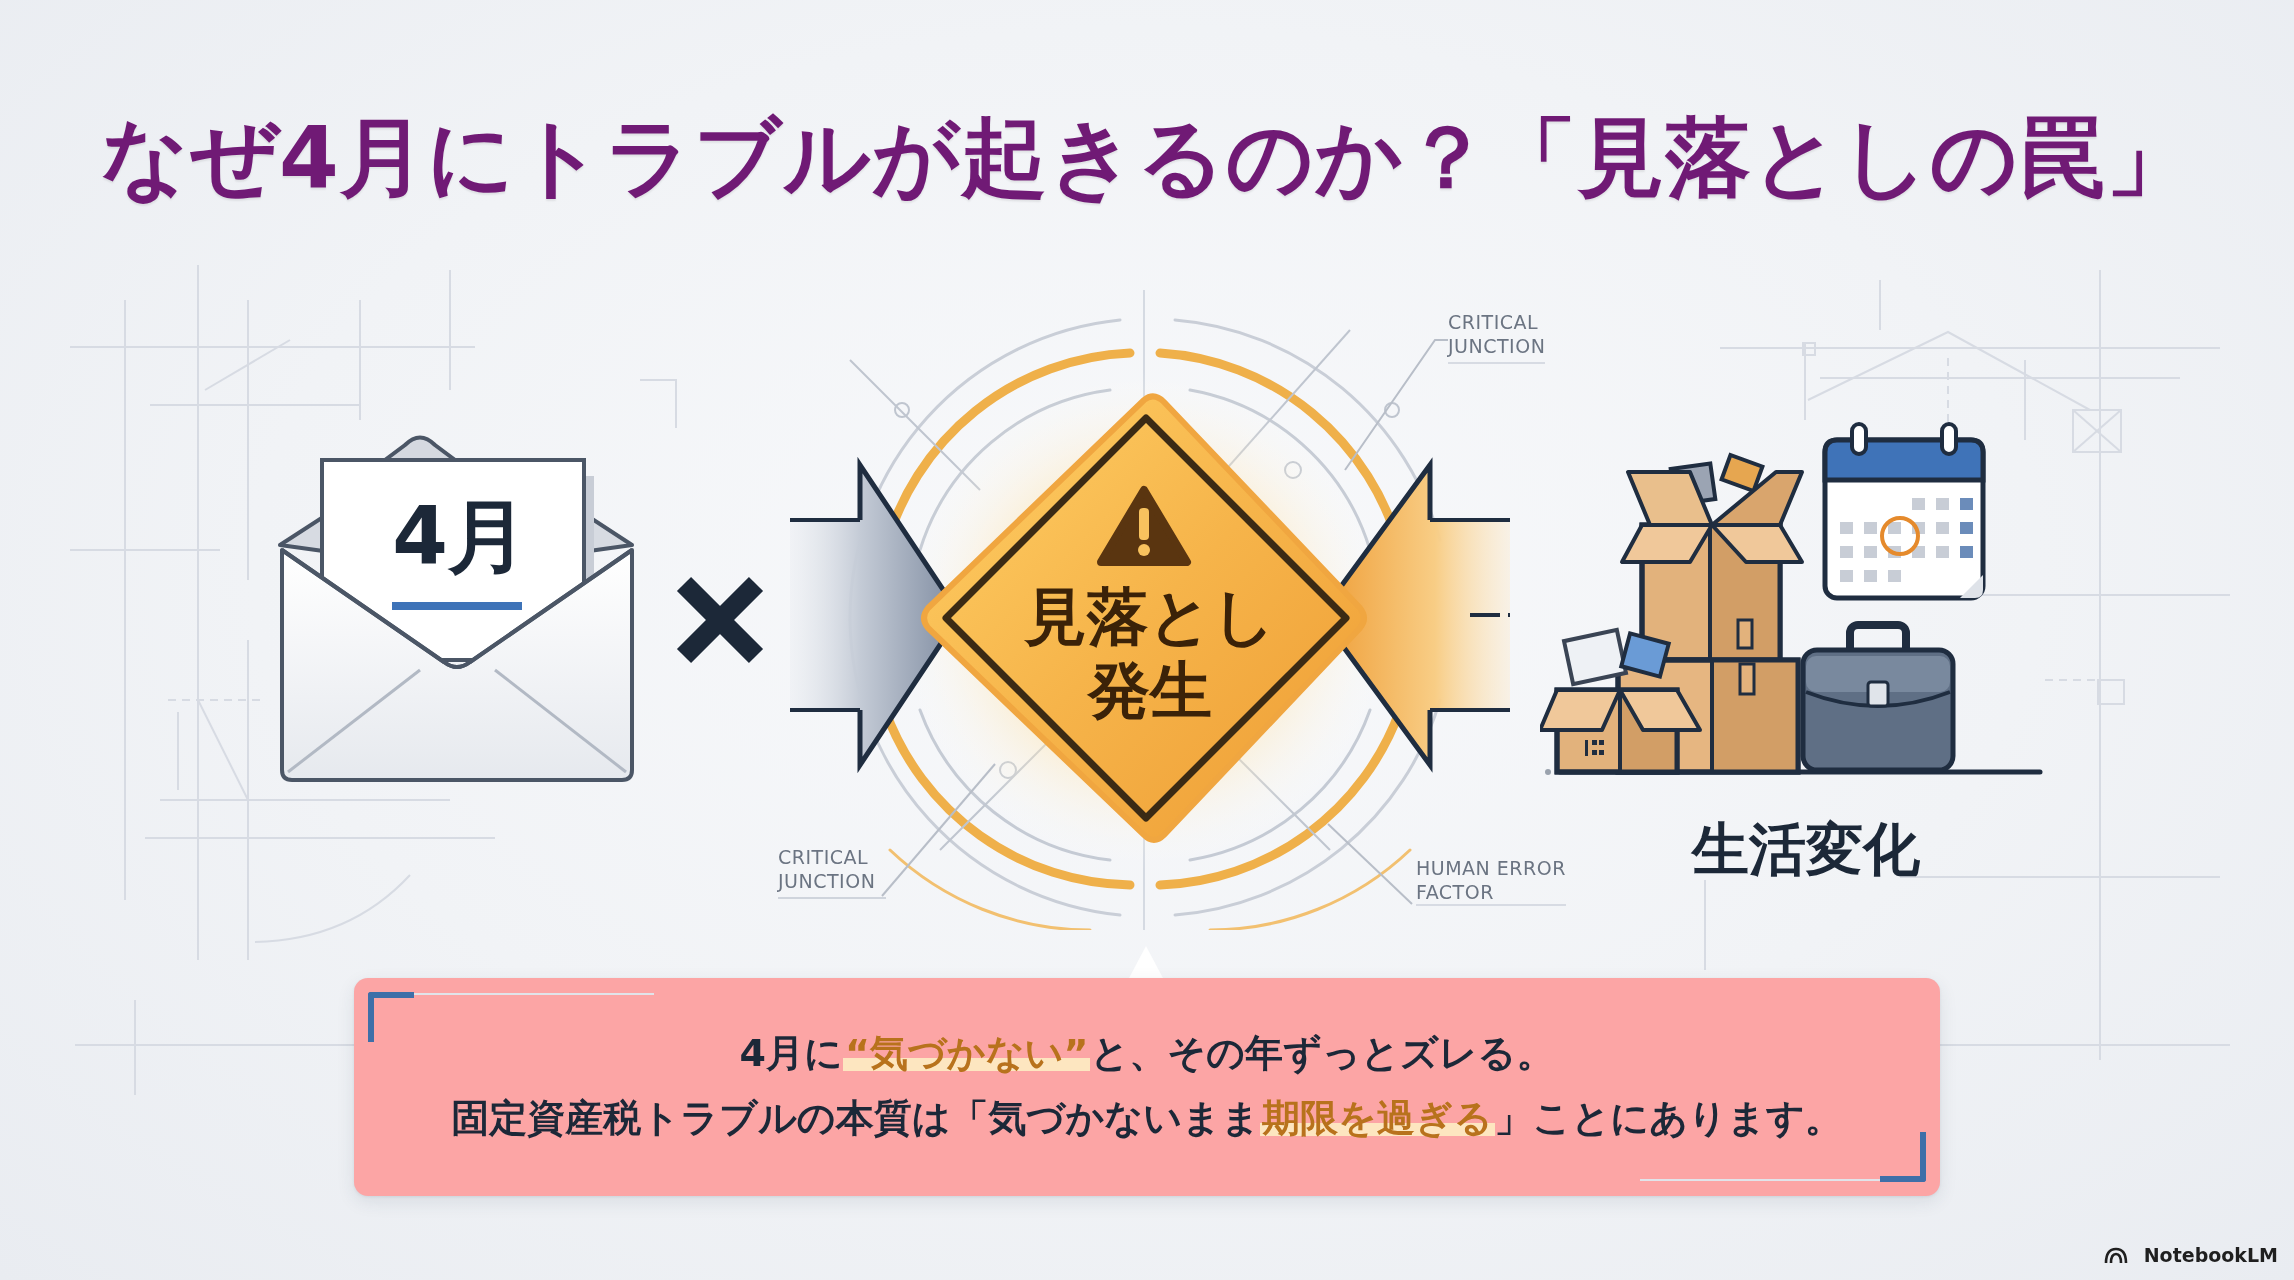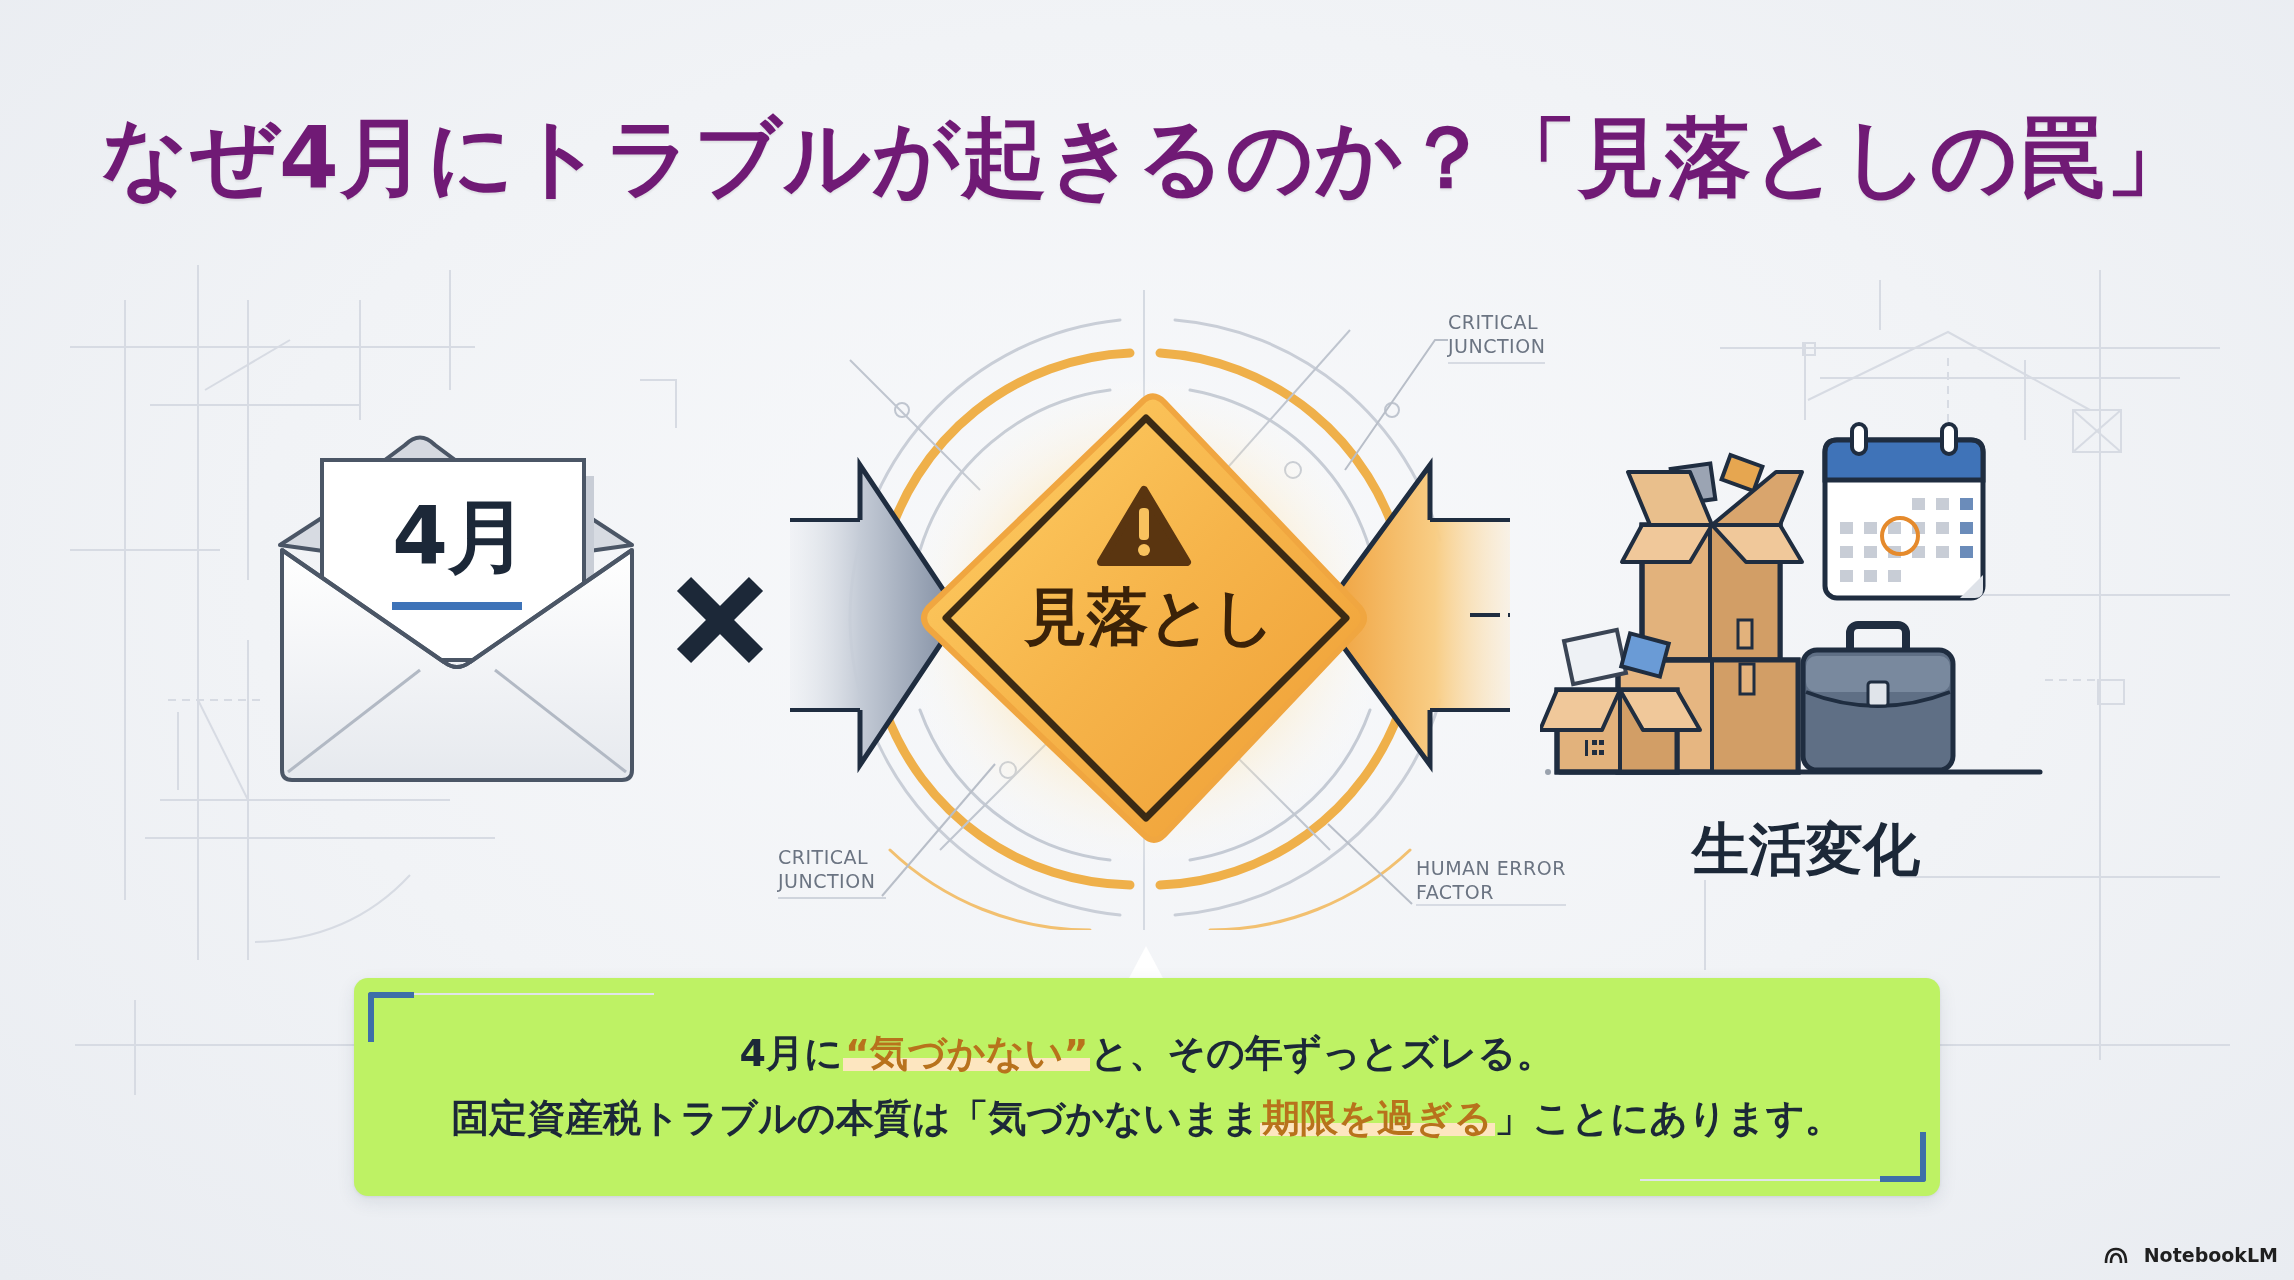--- a/index.html
+++ b/index.html
@@ -28,21 +28,21 @@
   .label-small {
     position: absolute; font-size: 19px; color: #6b7482; line-height: 24px; letter-spacing: 0.5px;
   }
   .life { left: 1540px; top: 420px; width: 540px; height: 370px; }
   .life-label {
     position: absolute; left: 1692px; width: 420px; top: 812px; text-align: left;
     font-size: 57px; font-weight: bold; color: #1c2838;
   }
   .callout {
     position: absolute; left: 354px; top: 978px; width: 1586px; height: 218px;
-    background: #bef264; border-radius: 14px;
+    background: #fca5a5; border-radius: 14px;
     box-shadow: 0 6px 18px rgba(40,55,80,0.10), 0 1px 3px rgba(40,55,80,0.08);
   }
   .callout-pointer {
     position: absolute; left: 1128px; top: 946px; width: 0; height: 0;
     border-left: 18px solid transparent; border-right: 18px solid transparent;
     border-bottom: 34px solid #ffffff;
   }
   .bracket-tl { position: absolute; left: 14px; top: 14px; width: 46px; height: 50px;
     border-left: 6px solid #3e6fa8; border-top: 6px solid #3e6fa8; border-radius: 3px 0 0 0; }
   .bracket-tl-line { position: absolute; left: 60px; top: 15px; width: 240px; height: 2px; background: #e1e4ea; }
@@ -214,20 +214,21 @@
     <line x1="718" y1="325" x2="726" y2="325" stroke="#1f2d40" stroke-width="4"></line>
 
     <path d="M 354 110 Q 364 102 374 112 L 570 318 Q 578 328 570 338 L 374 545 Q 364 555 354 545 L 138 338 Q 130 328 138 318 Z" fill="url(#sign)" stroke="#f0a640" stroke-width="6"></path>
     <path d="M 356 128 L 556 328 L 356 528 L 156 328 Z" fill="none" stroke="#3b2a14" stroke-width="7" stroke-linejoin="round"></path>
 
     <path d="M 354 200 L 397 272 L 311 272 Z" fill="#5a3510" stroke="#5a3510" stroke-width="8" stroke-linejoin="round"></path>
     <rect x="349" y="218" width="10" height="32" rx="4" fill="#f8c25e"></rect>
     <circle cx="354" cy="260" r="6" fill="#f8c25e"></circle>
   </svg>
   <div class="hub-text" style="top:290px;">見落とし</div>
+  <div class="hub-text" style="top:364px;">発生</div>
 </div>
 
 <div class="label-small" style="left:1448px; top:310px; border-bottom: 2px solid #d7dbe3; padding-bottom:4px;">
   <div>CRITICAL</div>
   <div>JUNCTION</div>
 </div>
 <svg class="abs" style="left:1340px; top:330px;" width="110" height="150">
   <polyline points="108,10 95,10 5,140" fill="none" stroke="#b8bec8" stroke-width="2"></polyline>
 </svg>
 

